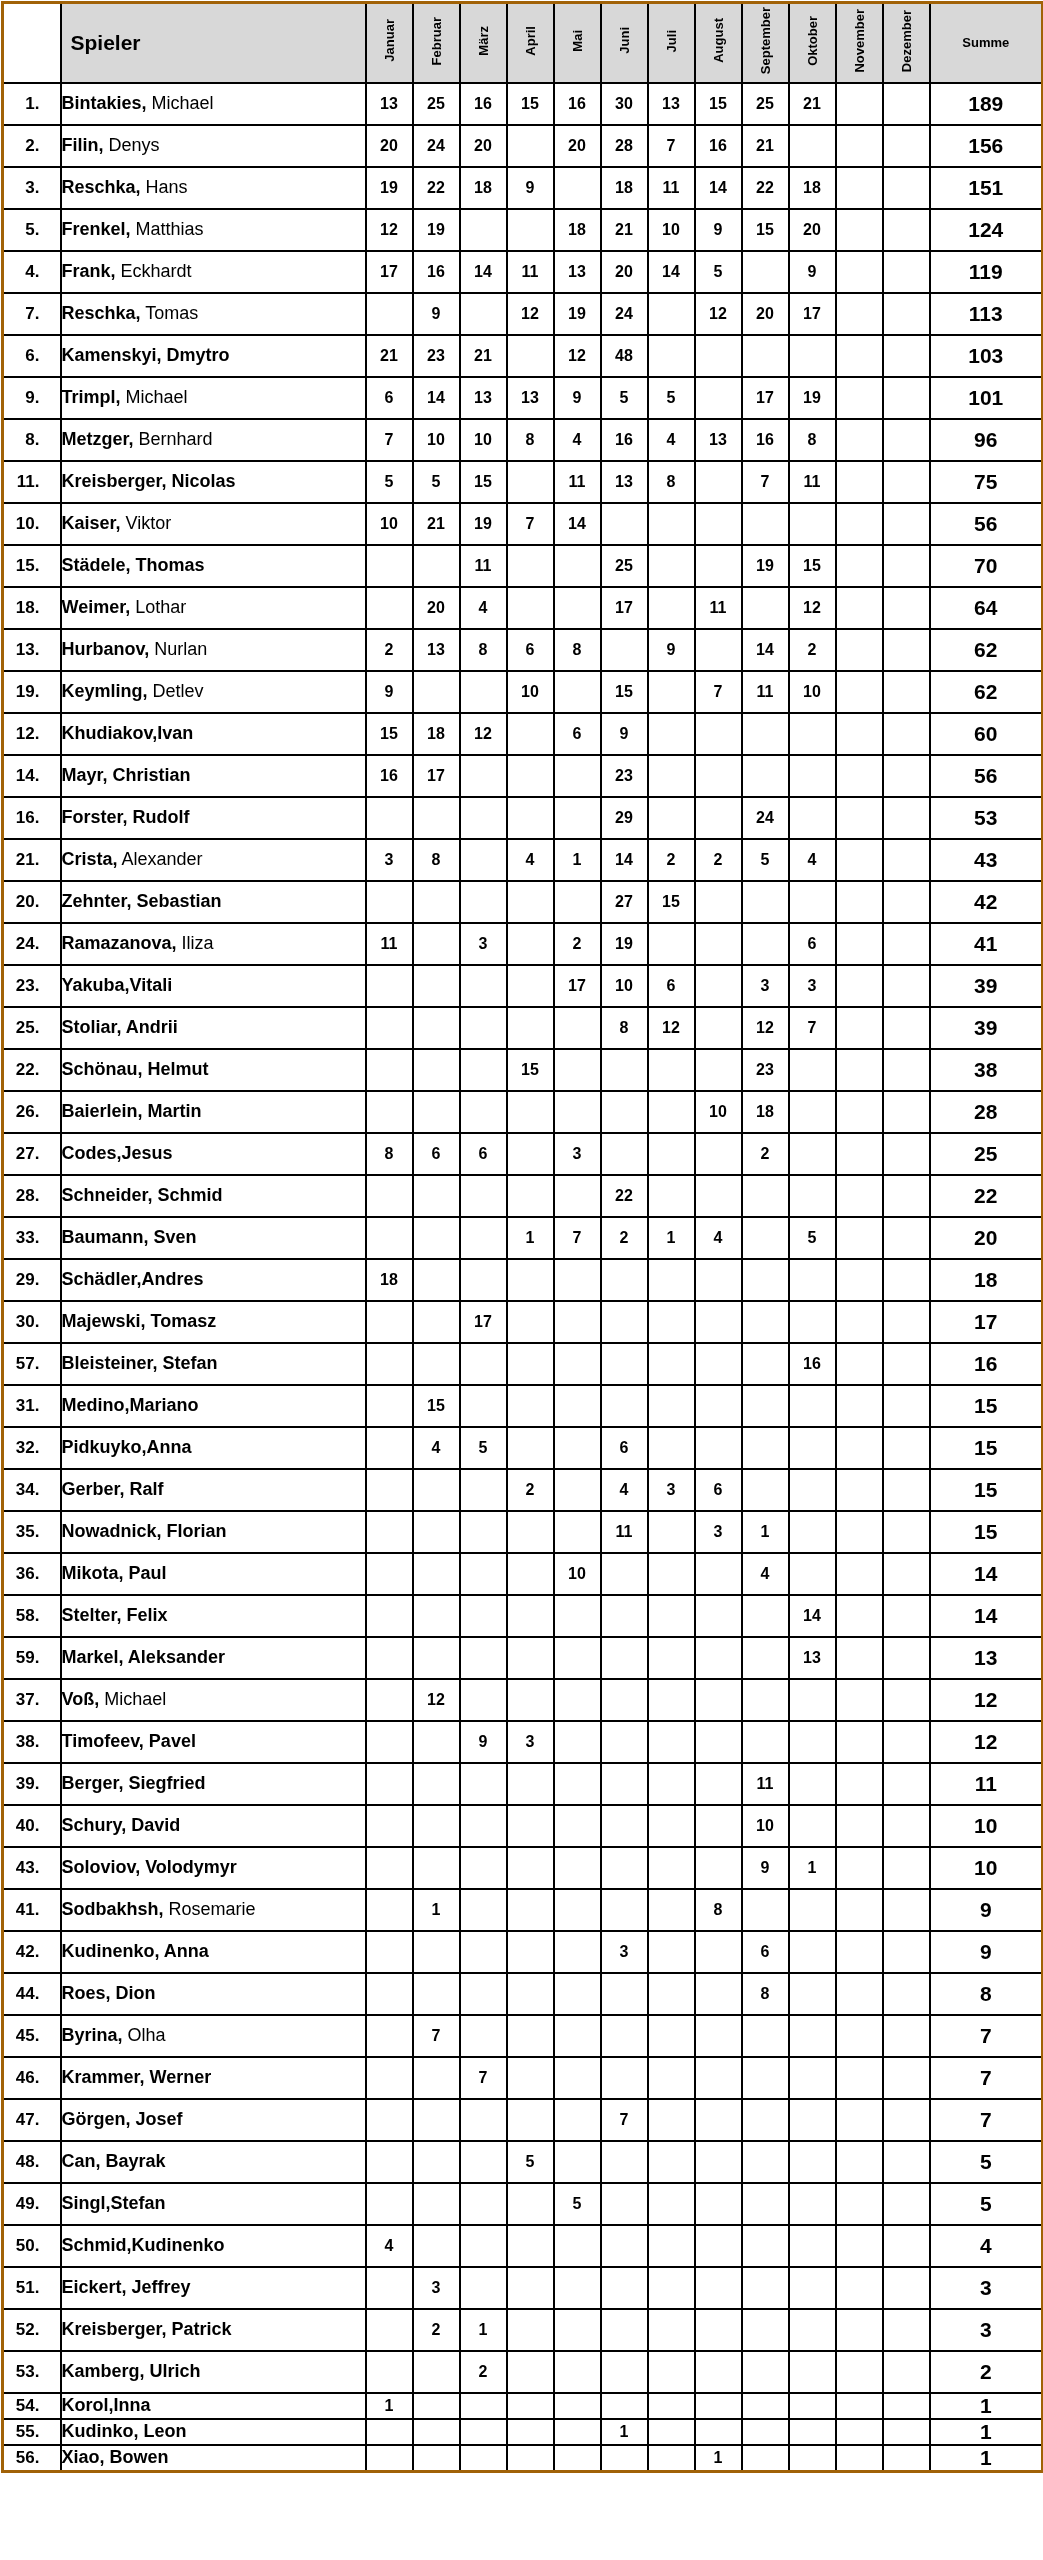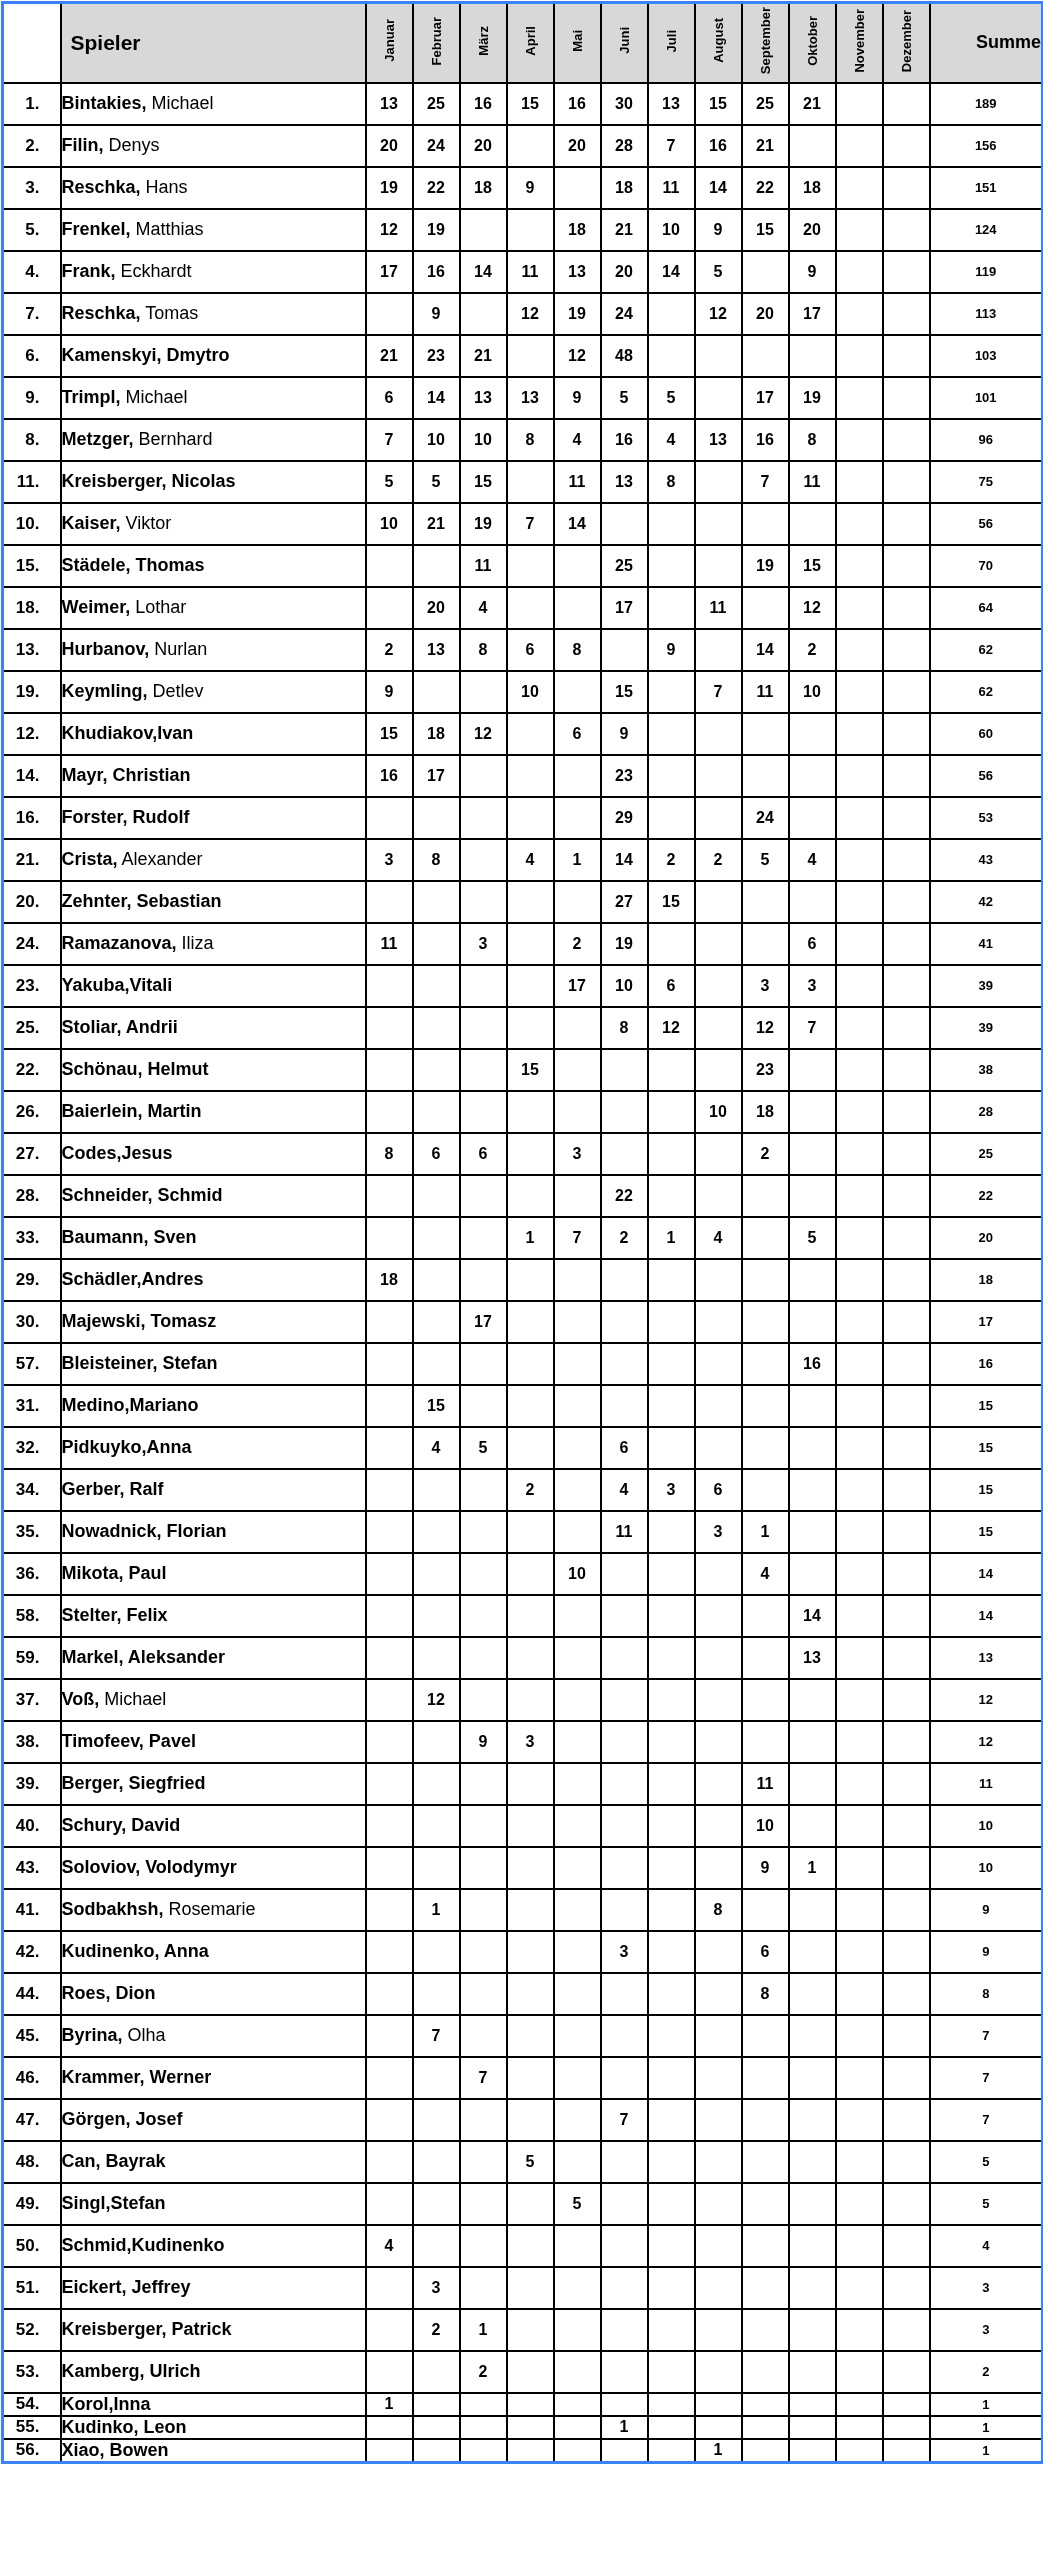--- a/index.html
+++ b/index.html
@@ -13,40 +13,40 @@
     width: 1043px;
     height: 2560px;
     background: #fff;
     overflow: hidden;
   }
   table {
     border-collapse: collapse;
     table-layout: fixed;
     width: 1040px;
     margin: 1px 0 0 1px;
-    border: 3px solid #3b82f6;
+    border: 3px solid #a16207;
   }
   th, td {
     border: 2px solid #000;
     padding: 0;
     overflow: hidden;
     white-space: nowrap;
     vertical-align: middle;
   }
   thead tr { height: 80px; }
   thead th { background: #d8d8d8; font-weight: bold; }
   th.rank-h { background: #ffffff; }
   th.player-h {
     text-align: left;
     font-size: 21px;
     padding-left: 9px;
   }
   th.sum-h {
-    text-align: right;
-    font-size: 18px;
+    text-align: center;
+    font-size: 13px;
   }
   th.month-h { text-align: center; }
   th.month-h span {
     display: inline-block;
     writing-mode: vertical-rl;
     transform: rotate(180deg);
     font-size: 13px;
     font-weight: bold;
     line-height: 1;
     max-height: 76px;
@@ -67,21 +67,21 @@
   }
   td.player .nr { font-weight: normal; }
   td.val {
     text-align: center;
     font-weight: bold;
     font-size: 16px;
   }
   td.sum {
     text-align: center;
     font-weight: bold;
-    font-size: 13px;
+    font-size: 21px;
   }
 </style>
 </head>
 <body>
 
 <div class="page">
   <table>
     <colgroup>
       <col style="width:58px">
       <col style="width:305px">

